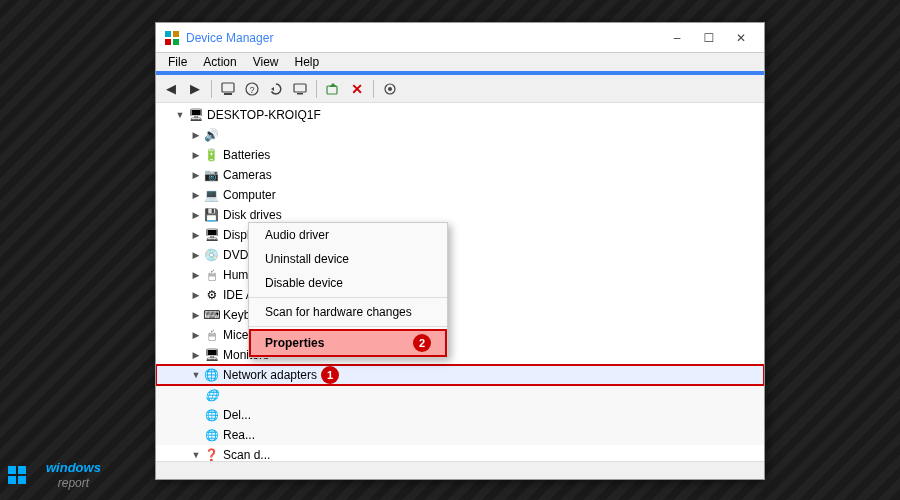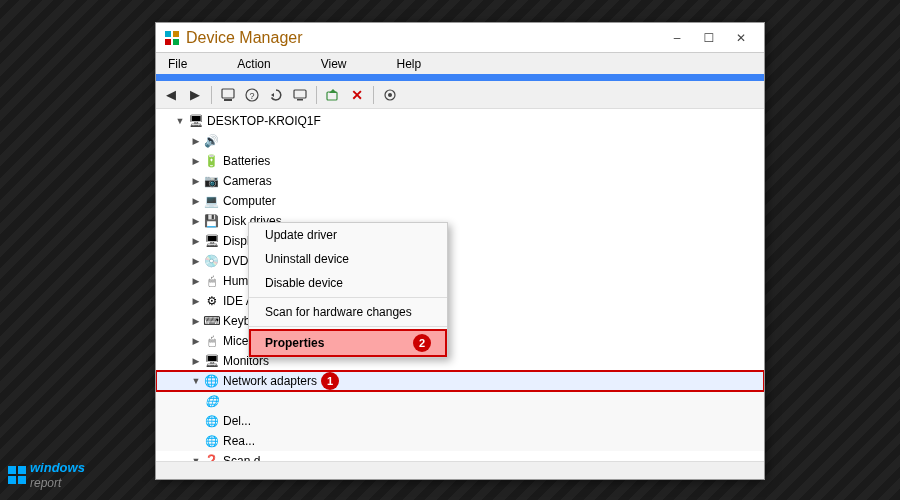--- a/index.html
+++ b/index.html
@@ -63,22 +63,22 @@
     .title-bar-icon {
       width: 16px;
       height: 16px;
       margin-right: 6px;
       display: flex;
       align-items: center;
       justify-content: center;
     }
     .title-bar-title {
       flex: 1;
-      font-size: 16px;
-      color: #a16207;
+      font-size: 12px;
+      color: #3b82f6;
     }
     .title-bar-controls {
       display: flex;
       gap: 2px;
     }
     .title-btn {
       width: 30px;
       height: 20px;
       background: transparent;
       border: none;
@@ -86,26 +86,25 @@
       display: flex;
       align-items: center;
       justify-content: center;
       font-size: 12px;
       color: #444;
     }
 
     
     .menu-bar {
       background: #f0f0f0;
-      height: 28px;
+      height: 22px;
       display: flex;
       align-items: center;
       padding: 0 4px;
-      border-bottom: 7px solid #3b82f6;
-      gap: 34px;
+      border-bottom: 4px solid #3b82f6;
     }
     .menu-item {
       padding: 2px 8px;
       cursor: pointer;
       font-size: 12px;
       color: #000;
     }
 
     
     .toolbar {
@@ -250,21 +249,22 @@
     }
 
     
     .logo-area {
       position: absolute;
       bottom: 10px;
       left: 8px;
       z-index: 10;
       display: flex;
       align-items: center;
-      gap: 4px;
+      gap: 20px;
+      text-align: center;
     }
     .logo-text {
       display: flex;
       flex-direction: column;
       line-height: 1.2;
     }
     .logo-text span:first-child {
       color: #00aaff;
       font-size: 13px;
       font-weight: bold;
@@ -508,21 +508,21 @@
     </div>
 
   </div>
 
   <div class="status-bar">
   </div>
 </div>
 
 <div class="context-menu">
   <div class="ctx-item">
-    <span>Update driver</span>
+    <span>Audio driver</span>
   </div>
   <div class="ctx-item">
     <span>Uninstall device</span>
   </div>
   <div class="ctx-item">
     <span>Disable device</span>
   </div>
   <div class="ctx-separator"></div>
   <div class="ctx-item">
     <span>Scan for hardware changes</span>

